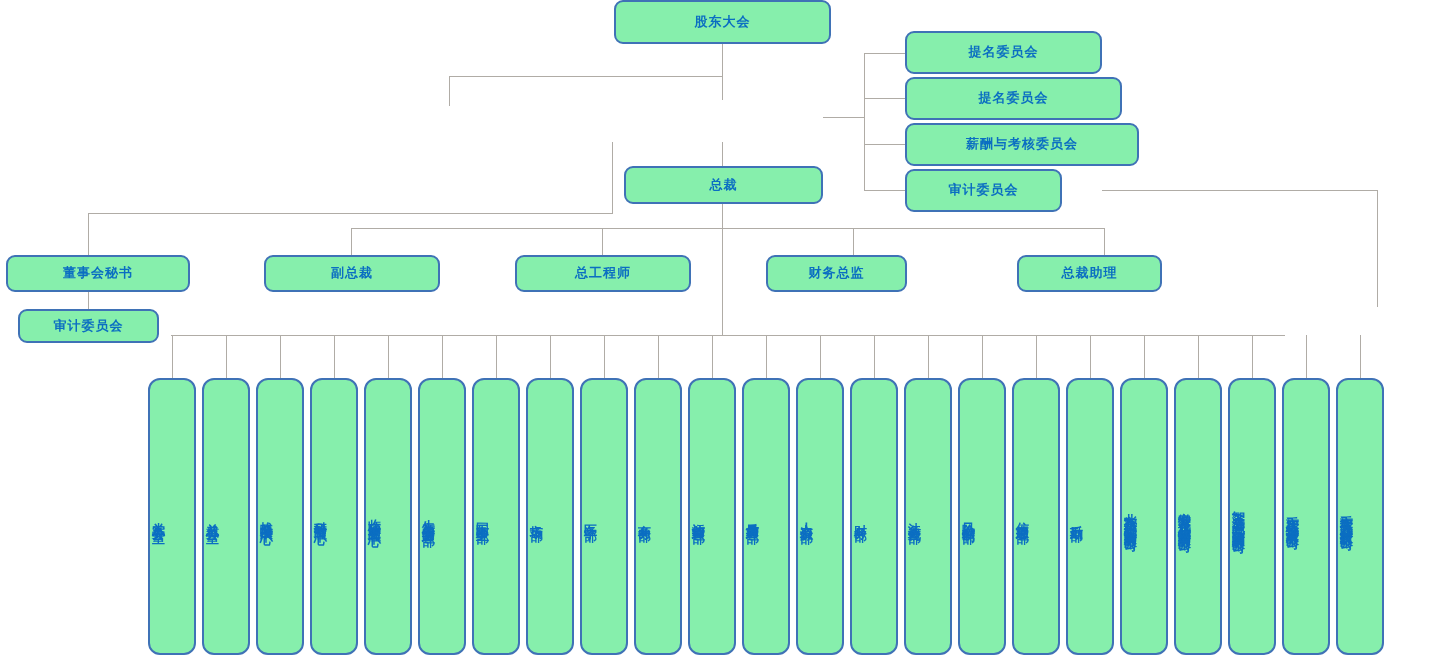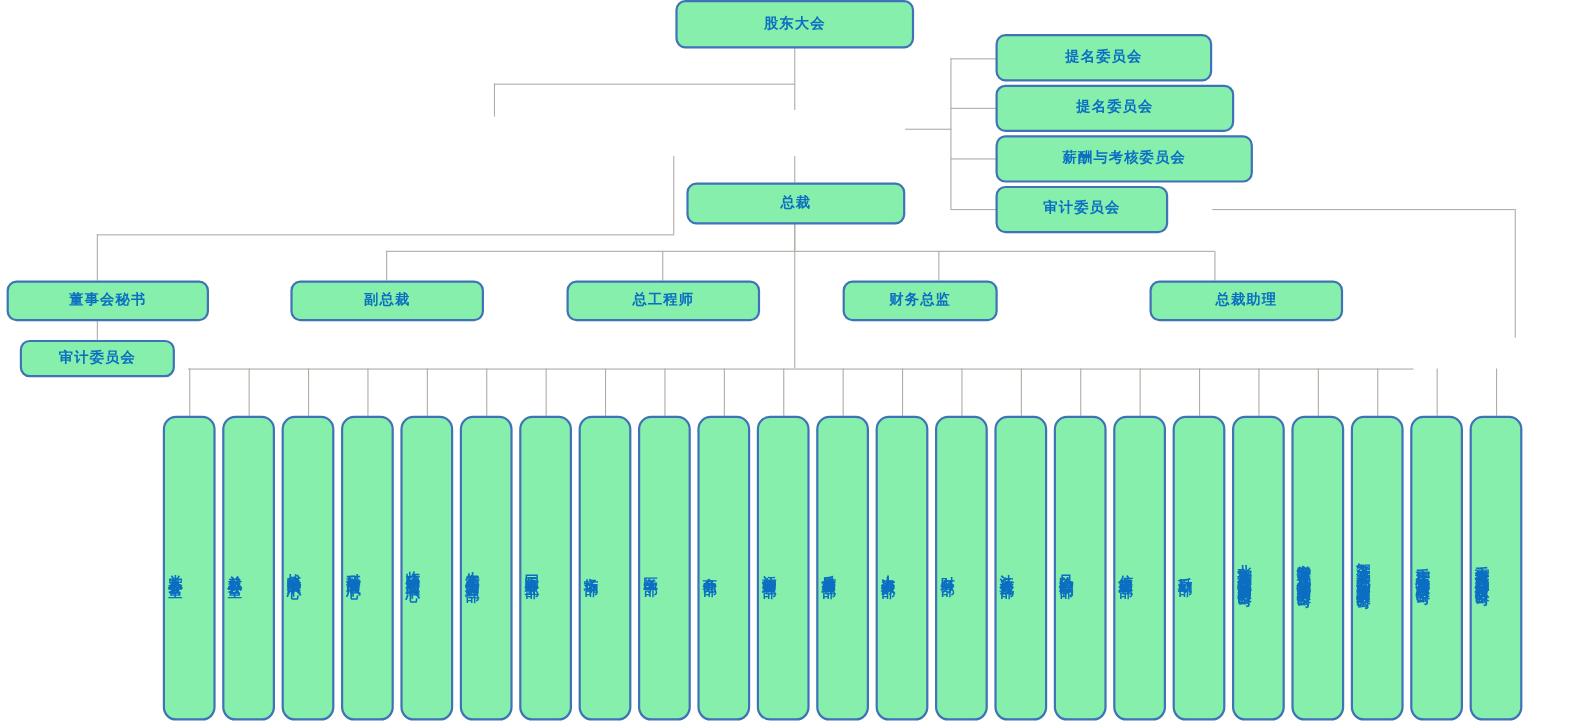--- a/index.html
+++ b/index.html
@@ -151,21 +151,21 @@
   </div>
   <div class="box h" style="left:264px;top:255px;width:176px;height:37px;">
     <span>副总裁</span>
   </div>
   <div class="box h" style="left:515px;top:255px;width:176px;height:37px;">
     <span>总工程师</span>
   </div>
   <div class="box h" style="left:766px;top:255px;width:141px;height:37px;">
     <span>财务总监</span>
   </div>
-  <div class="box h" style="left:1017px;top:255px;width:176px;height:37px;margin-left:28px;">
+  <div class="box h" style="left:1017px;top:255px;width:145px;height:37px;">
     <span>总裁助理</span>
   </div>
 
   <div class="box h" style="left:18px;top:309px;width:141px;height:34px;">
     <span>审计委员会</span>
   </div>
 
   <div id="dept-container">
       <div class="box dept" style="left: 148px; top: 378px; width: 48px; height: 277px;">
         <span>党委办公室</span>

